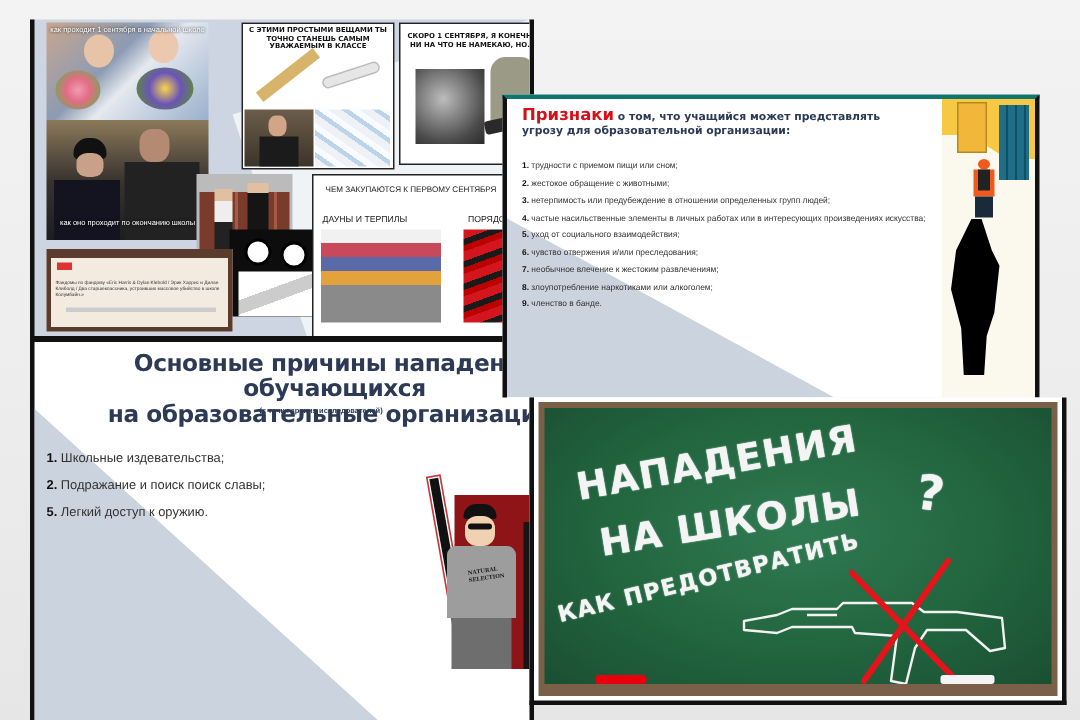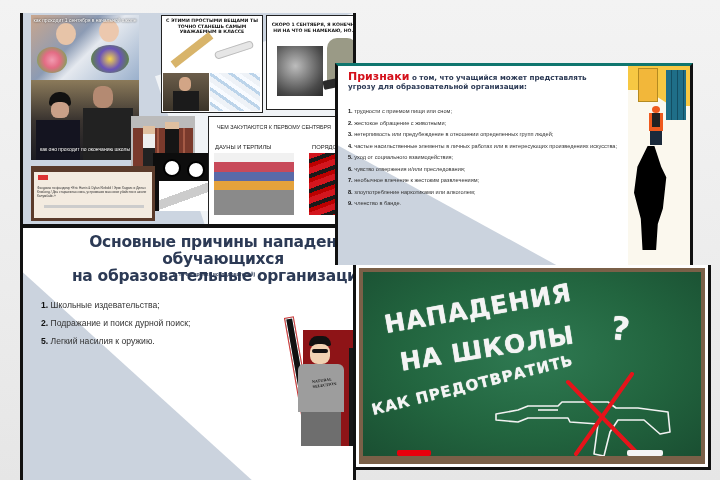--- a/index.html
+++ b/index.html
@@ -33,21 +33,21 @@
     position: absolute; left: 0; top: 0; width: 100%; height: 100%;
     background: #cbd3de;
     clip-path: polygon(0 16%, 0 100%, 78% 100%);
   }
   .causes-title {
     position: absolute; left: 30px; top: 6px; width: 340px;
     font-size: 15.5px; font-weight: bold; color: #2c3a55; text-align: center; line-height: 17px;
     font-family: "DejaVu Sans", sans-serif; letter-spacing: -0.3px;
   }
   .causes-sub { position: absolute; left: 150px; top: 43px; font-size: 5px; font-weight: bold; color: #2c3a55; }
-  .causes-list { position: absolute; left: 18px; top: 68px; width: 210px; font-size: 8.6px; color: #333; }
+  .causes-list { position: absolute; left: 8px; top: 68px; width: 210px; font-size: 8.6px; color: #333; }
   .causes-list li { list-style: none; line-height: 18px; }
   .causes-list b { color: #111; }
 
   
   #slide-signs {
     left: 335px; top: 63px; width: 358px; height: 202px;
     background: #fff;
     border-left: 3px solid #111; border-right: 3px solid #111; border-top: 3px solid #0f766e;
     overflow: hidden;
   }
@@ -154,22 +154,22 @@
 
 <div id="slide-causes" class="abs">
   <div class="tri"></div>
   <div class="causes-title">
     <div>Основные причины нападения обучающихся</div>
     <div>на образовательные организации:</div>
   </div>
   <div class="causes-sub">(с точки зрения исследователей)</div>
   <ul class="causes-list">
     <li><b>1.</b><span> Школьные издевательства;</span></li>
-    <li><b>2.</b><span> Подражание и поиск дурной поиск;</span></li>
-    <li><b>5.</b><span> Легкий насилия к оружию.</span></li>
+    <li><b>2.</b><span> Подражание и поиск поиск славы;</span></li>
+    <li><b>5.</b><span> Легкий доступ к оружию.</span></li>
   </ul>
 
   <div class="abs" style="left:258px;top:90px;width:78px;height:128px;">
     <div class="abs" style="left:22px;top:12px;width:60px;height:116px;background:#8e1417;"></div>
     <div class="abs" style="left:4px;top:0;width:8px;height:110px;background:#111;border:1.5px solid #fff;outline:1px solid #c33;transform:rotate(-10deg);transform-origin:top"></div>
     <div class="abs" style="left:28px;top:18px;width:22px;height:10px;border-radius:10px 10px 2px 2px;background:#111"></div>
     <div class="abs" style="left:29px;top:26px;width:20px;height:20px;border-radius:40%;background:#f0d2b2"></div>
     <div class="abs" style="left:31px;top:31px;width:16px;height:4px;background:#111;border-radius:2px"></div>
     <div class="abs" style="left:17px;top:46px;width:46px;height:48px;background:#9d9d9d;border-radius:6px 6px 0 0;">
       <div class="abs" style="left:14px;top:14px;width:30px;font-size:3.6px;font-family:'DejaVu Serif',serif;font-weight:bold;color:#222;line-height:4.5px;transform:rotate(-8deg);">NATURAL SELECTION</div>

